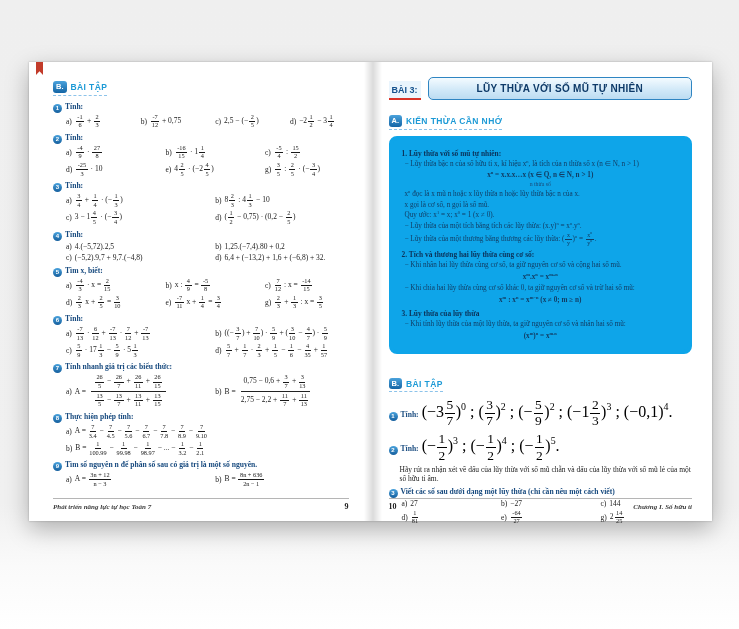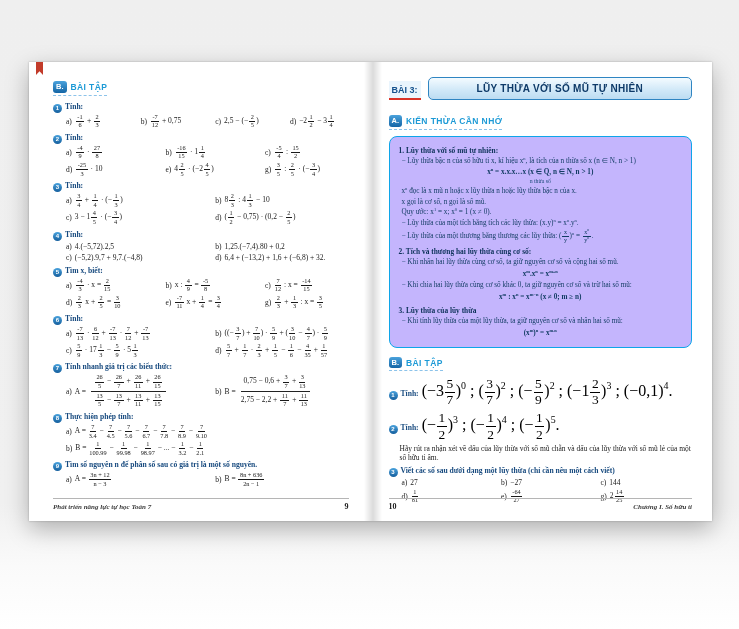--- a/index.html
+++ b/index.html
@@ -81,23 +81,23 @@
   .lesson-title-box {
     flex: 1; border: 1px solid #2f85c2; border-radius: 5px;
     background: linear-gradient(#f4fbff, #d2e9f8 55%, #bcdcf2);
     display: flex; align-items: center; justify-content: center;
     font-family: "Liberation Sans", sans-serif; font-weight: bold; color: #0e3a68;
     font-size: 10px; letter-spacing: .3px; padding: 5px 10px; text-align: center;
   }
 
   
   .kbox {
-    background: #c4b5fd; border: 1px solid #0ea5e9; border-radius: 8px;
+    background: #0ea5e9; border: 4px solid #0ea5e9; border-radius: 8px;
     padding: 6px 9px 7px; color: #123c63; font-size: 7.2px; line-height: 1.5;
-    margin-bottom: 3px;
+    margin-bottom: 18px;
   }
   .k-heading { font-weight: bold; font-size: 7.4px; color: #0c3158; margin-top: 2px; }
   .k-text { margin-left: 3px; }
   .k-formula { text-align: center; font-weight: bold; margin: 1px 0; }
   .k-note { text-align: center; font-size: 5.8px; margin-top: -2px; color: #1a4a78; }
 
   
   .footer {
     position: absolute; bottom: 10px; display: flex; justify-content: space-between;
     align-items: baseline; border-top: 1px solid #b5b5b5; padding-top: 3px; font-size: 7px; color: #333;

